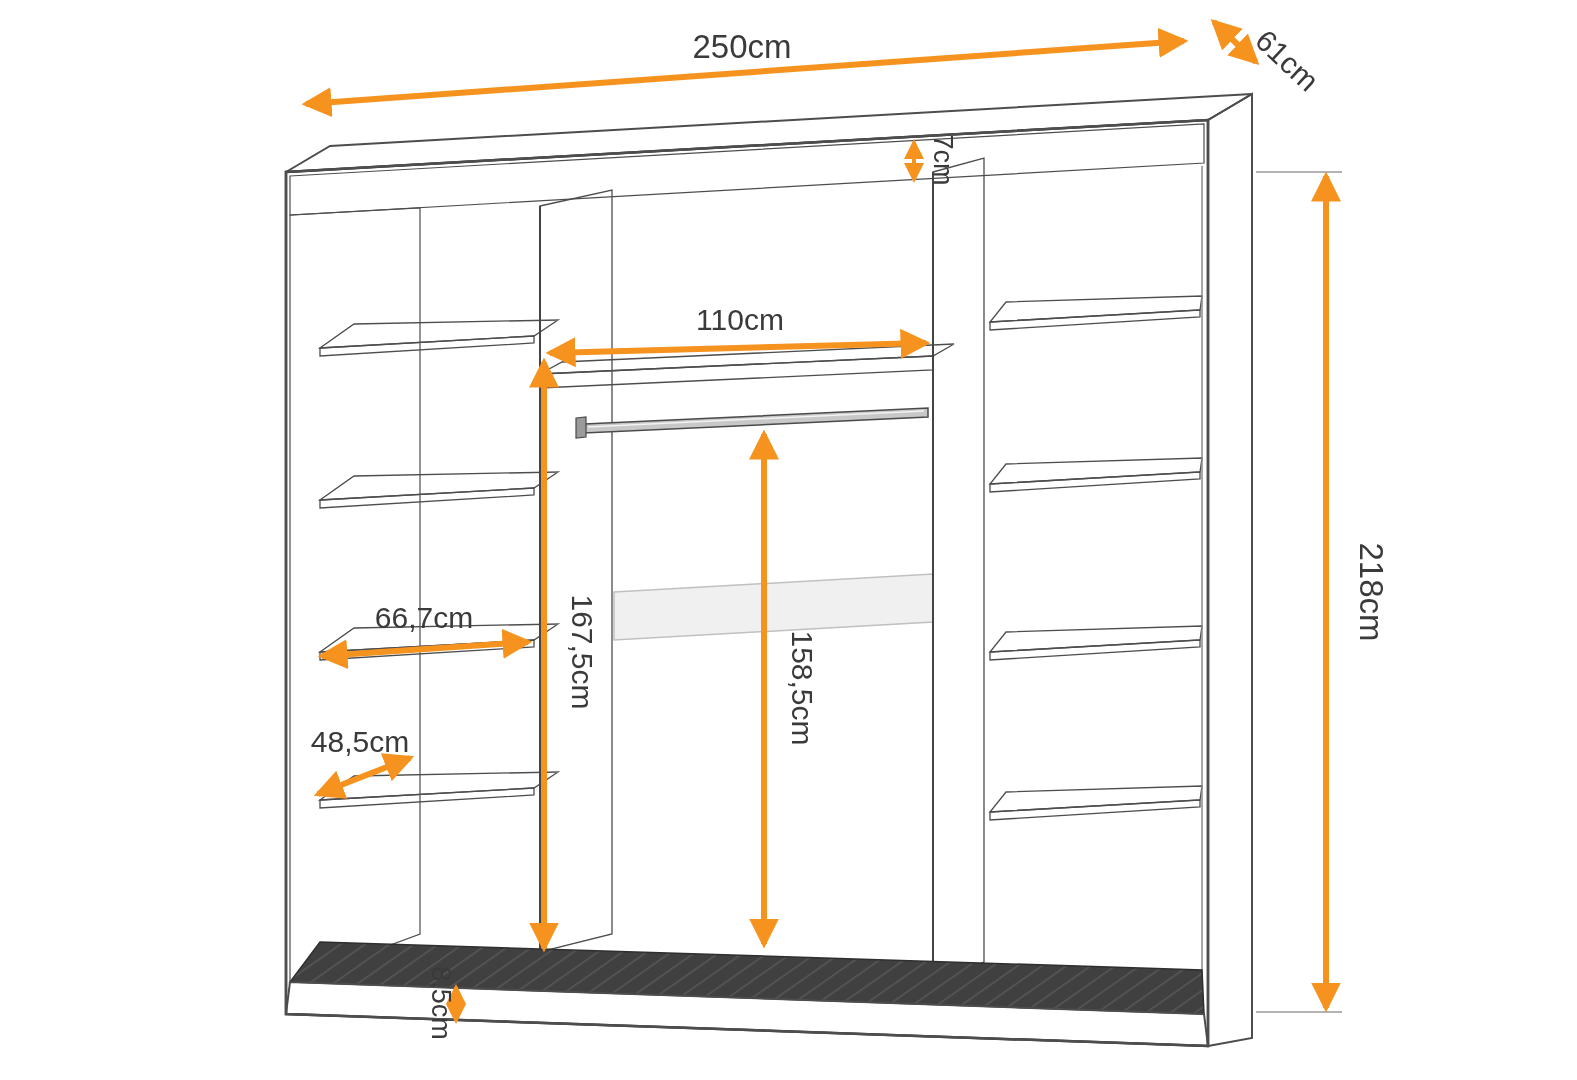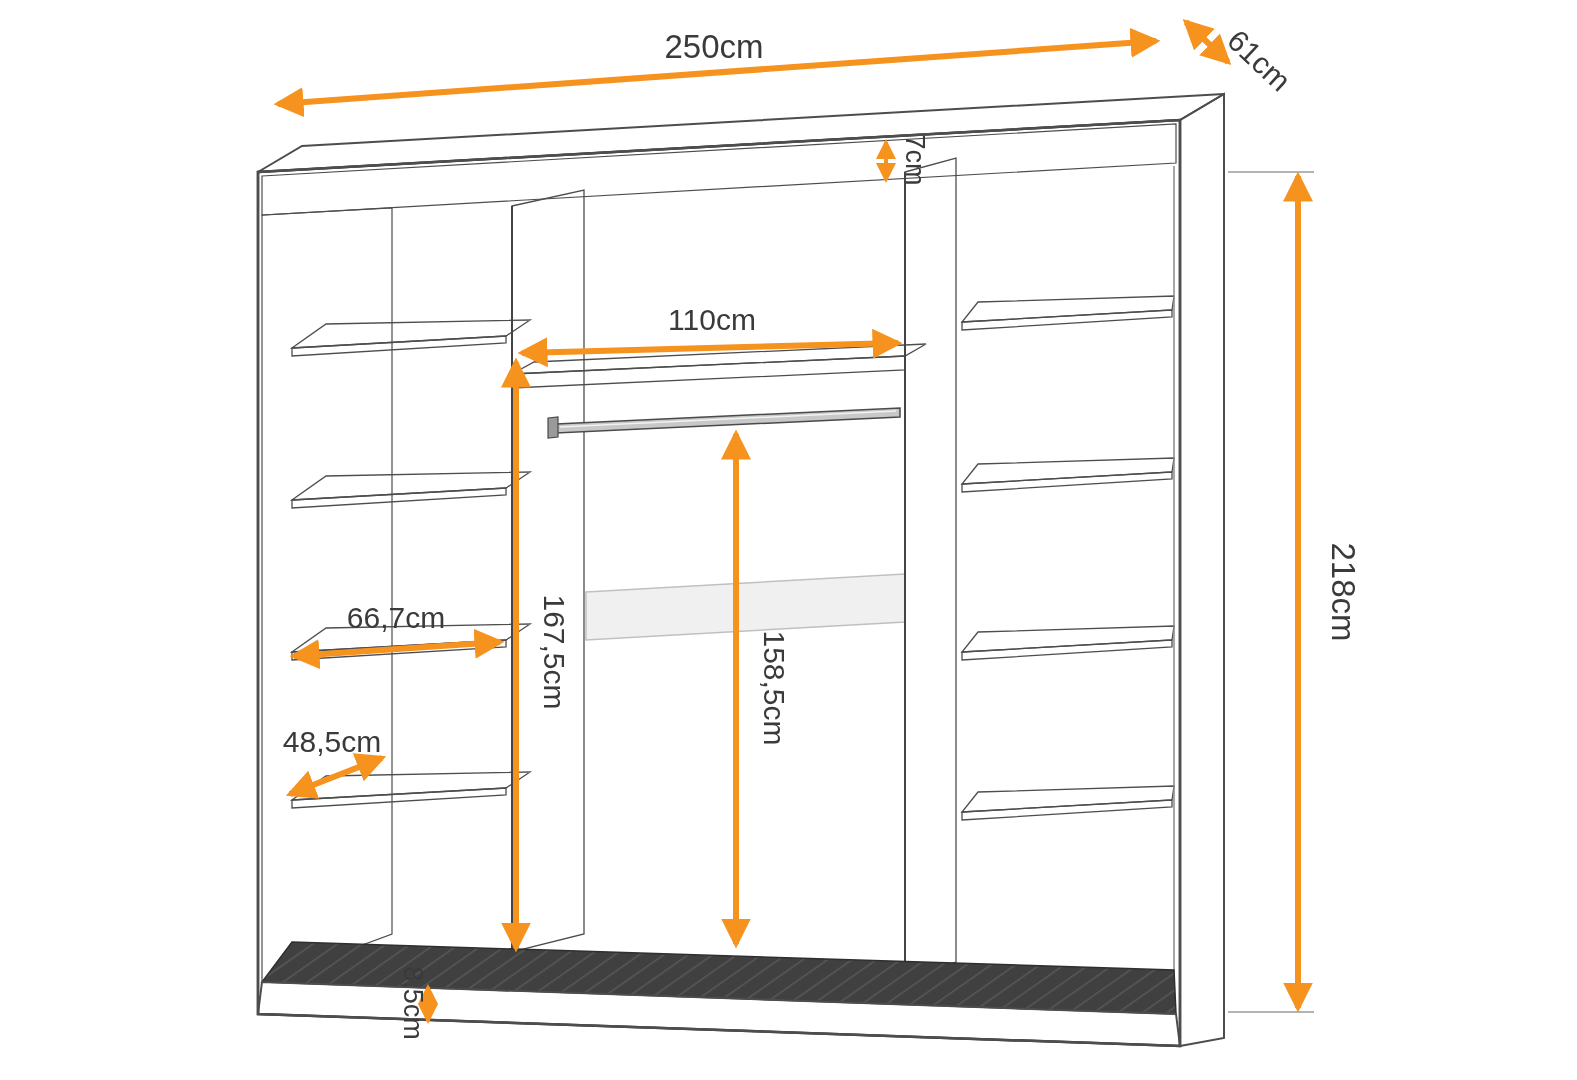--- a/index.html
+++ b/index.html
@@ -1,16 +1,16 @@
 <!DOCTYPE html>
 <html><head>
 <meta charset="utf-8">
 <style>
   html,body{margin:0;padding:0;background:#ffffff;}
-  .stage{position:relative;width:1409px;height:1080px;background:#ffffff;overflow:hidden;}
+  .stage{position:relative;width:1409px;height:1080px;background:#ffffff;overflow:hidden;padding-left:28px;}
   svg{display:block;}
   .dim-line{stroke:#f6921e;stroke-width:6;fill:none;}
   .dim-line-sm{stroke:#f6921e;stroke-width:4;fill:none;}
   .dim-label{font-family:"Liberation Sans", sans-serif;font-size:30px;fill:#3a3a3a;text-anchor:middle;}
   .dim-label-lg{font-family:"Liberation Sans", sans-serif;font-size:33px;fill:#3a3a3a;text-anchor:middle;}
   .dim-label-sm{font-family:"Liberation Sans", sans-serif;font-size:27px;fill:#3a3a3a;text-anchor:middle;}
   .witness{stroke:#9a9a9a;stroke-width:1.5;}
   .edge{stroke:#4d4d4d;fill:none;}
 </style>
 </head>

